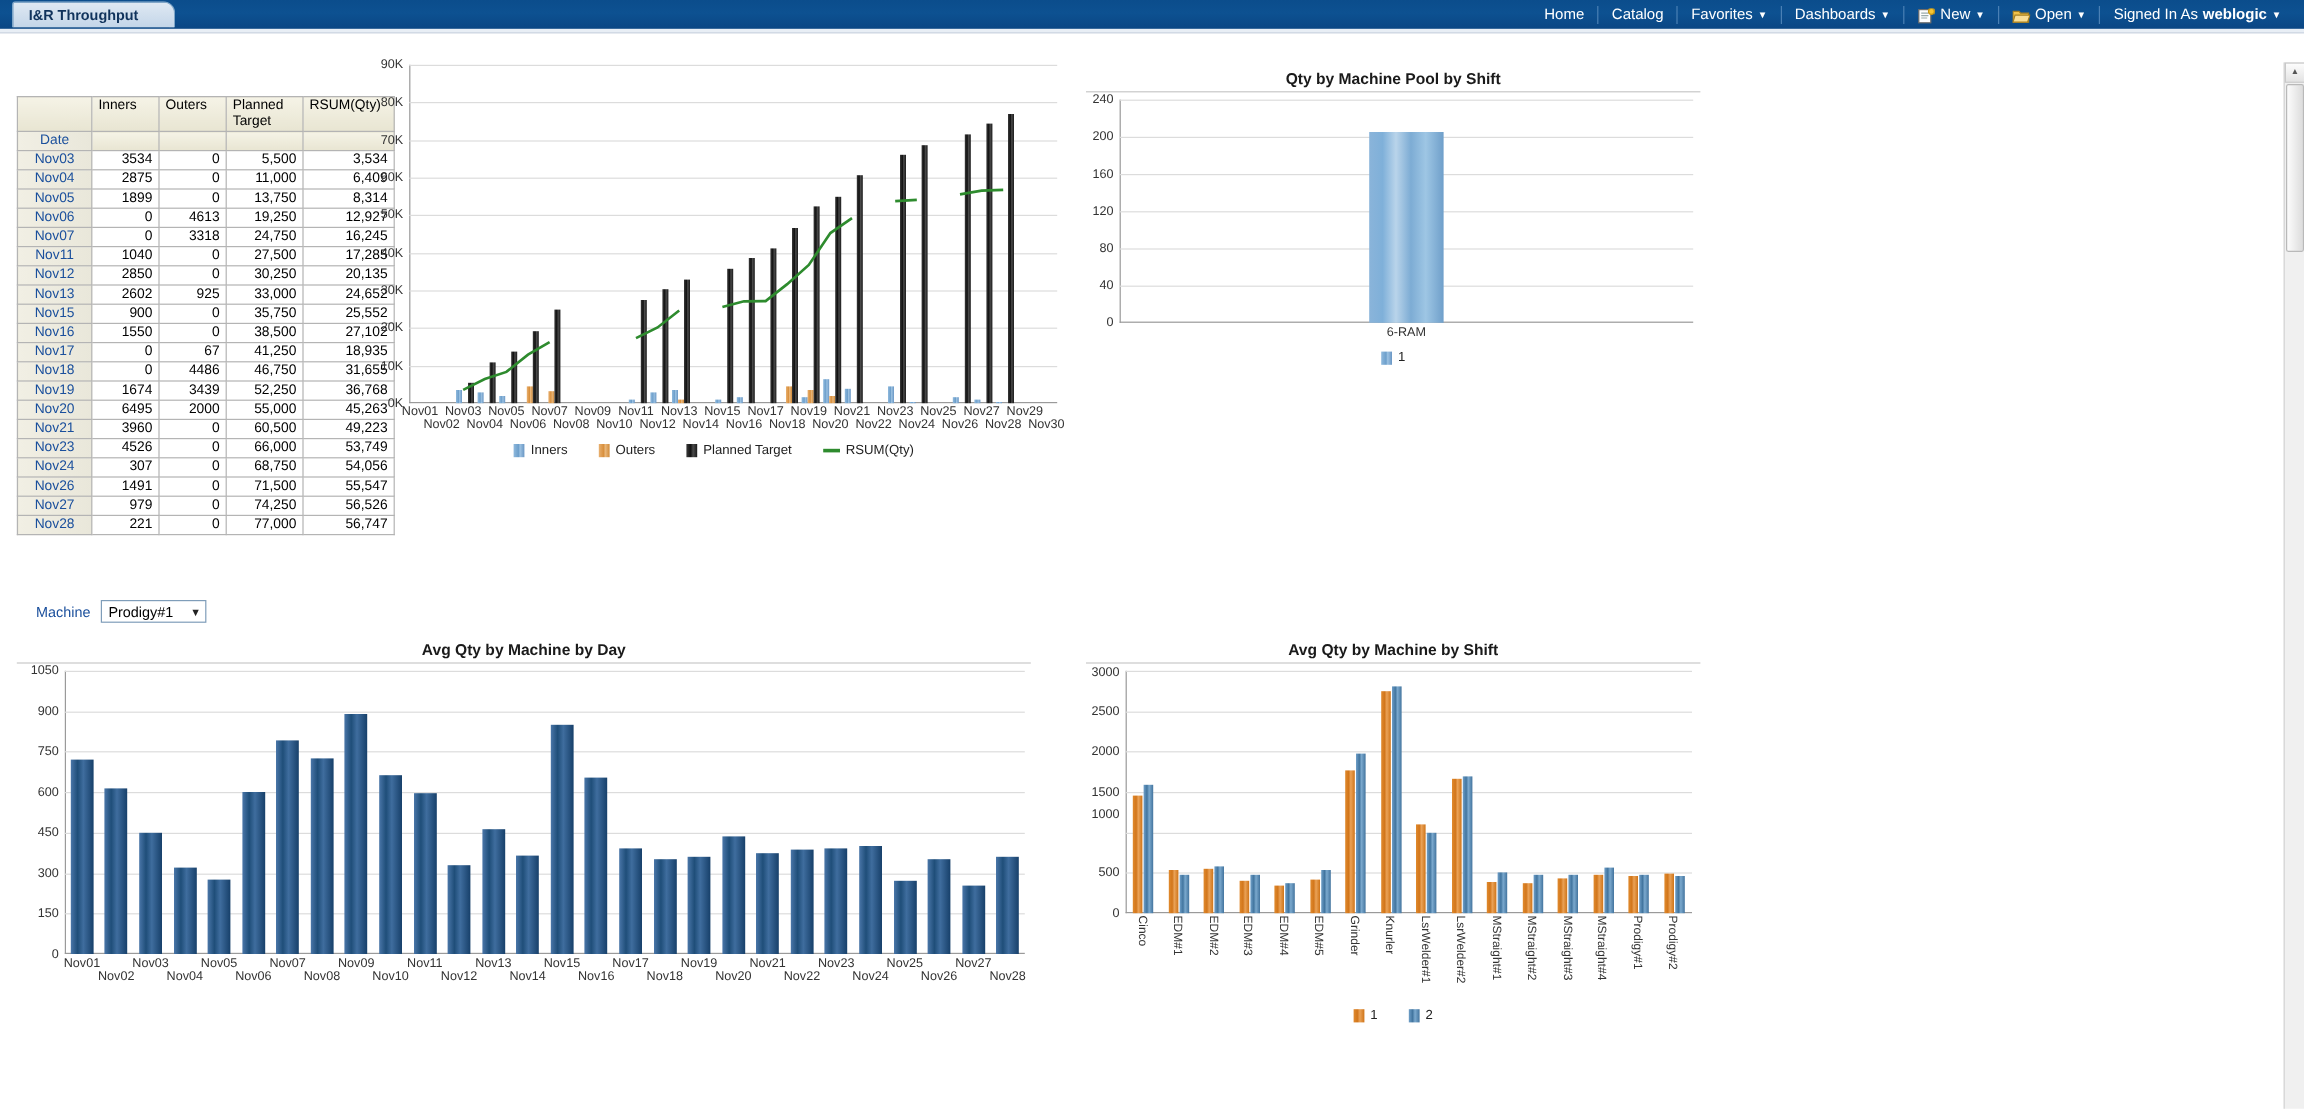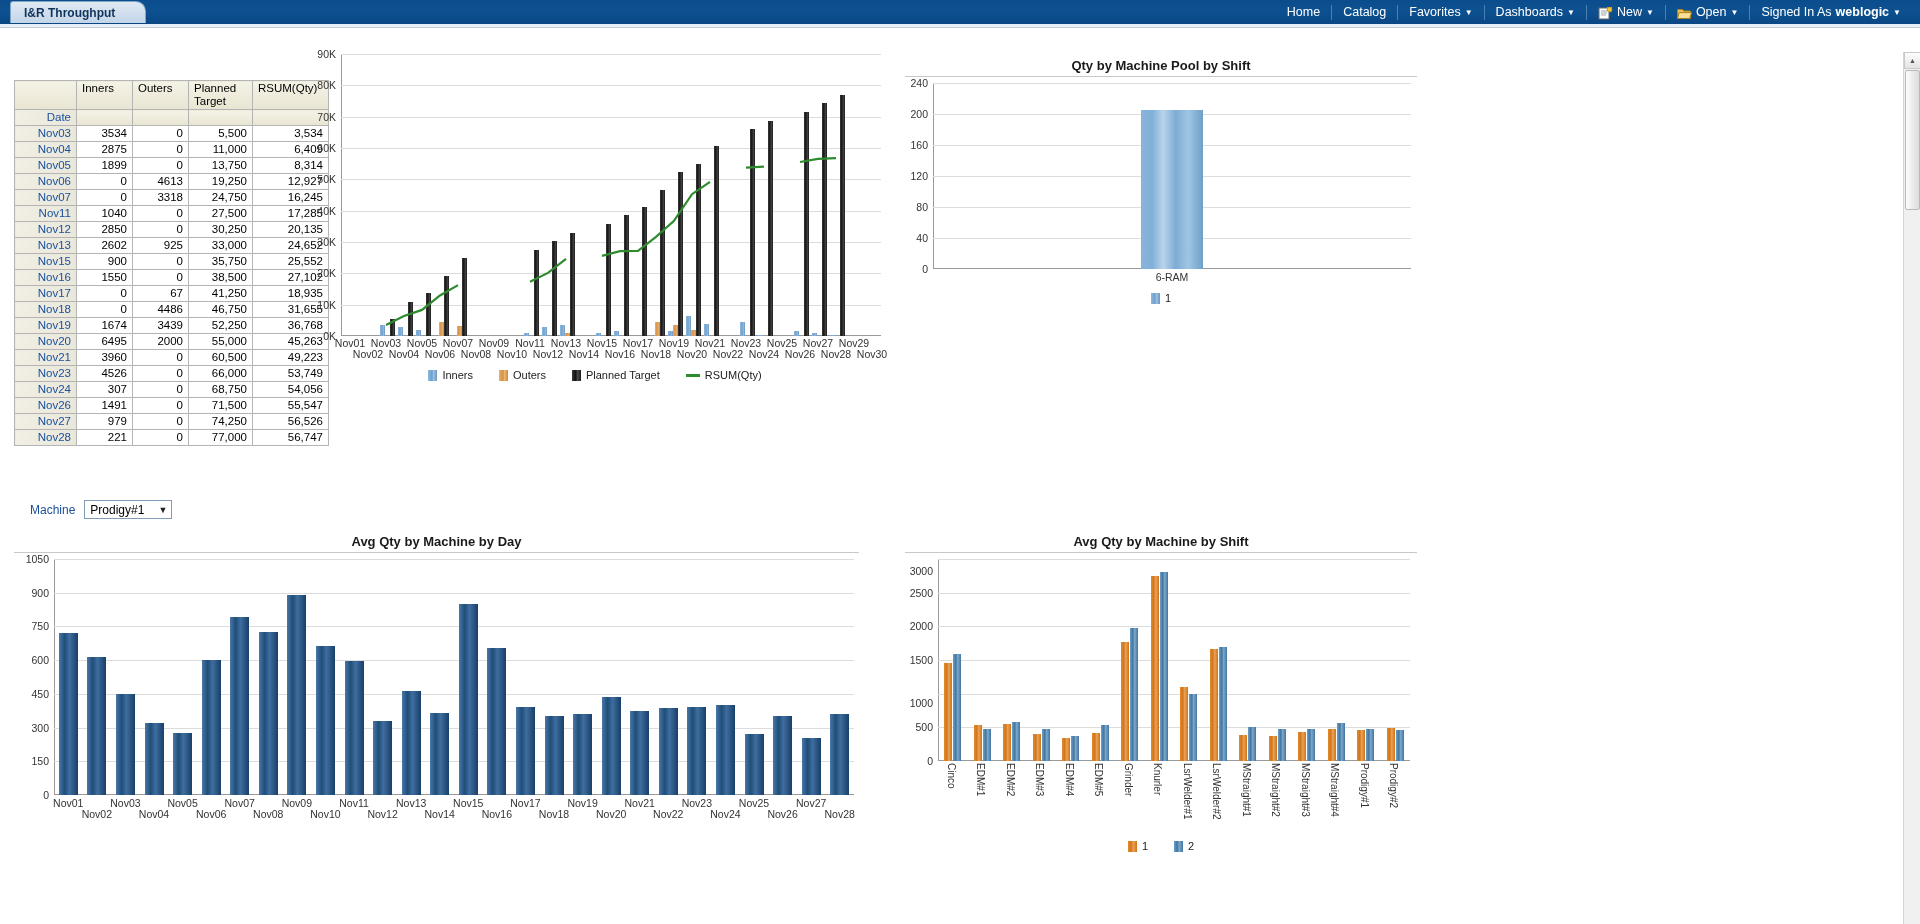--- a/index.html
+++ b/index.html
@@ -65,21 +65,21 @@
   table.dt td, table.dt th{
     border:1px solid #b4b4b4; padding:1px 5px; height:15.5px; line-height:13px;
     background:#fff; font-weight:normal;
   }
   table.dt th{
     background:linear-gradient(to bottom,#f5f3e6,#e8e5d2);
     text-align:left; vertical-align:top; font-weight:normal; color:#000;
   }
   table.dt td.rowhdr{
     background:linear-gradient(to right,#f1efe4,#e9e7da);
-    color:#1a4f9c; text-align:right; width:62px;
+    color:#1a4f9c; text-align:center; width:62px;
   }
   table.dt td.num{ text-align:right; }
   .hdr-corner{ width:62px; }
   .c-inners{ width:56px; } .c-outers{ width:56px; }
   .c-plan{ width:64px; } .c-rsum{ width:76px; }
 
   
   .panel{ position:absolute; }
   .chart-title{
     text-align:center; font-weight:bold; font-size:13px; color:#1a1a1a;
@@ -603,29 +603,29 @@
   <div class="panel" style="left:905px; top:506px; width:512px; height:180px;">
     <div class="chart-title">Avg Qty by Machine by Shift</div>
     <div class="title-rule"></div>
     <div class="plot" id="plot-shift" style="margin-left:33px; width:472px; height:202px;">
         <div class="axis-y"></div>
         <div class="axis-x"></div>
         <div class="ytick" style="top: 202px;">0</div>
         <div class="gridline" style="top: 168.333px;"></div>
         <div class="ytick" style="top: 168.333px;">500</div>
         <div class="gridline" style="top: 134.667px;"></div>
-        <div class="ytick" style="top: 144px;">1000</div>
+        <div class="ytick" style="top: 120px;">1000</div>
         <div class="gridline" style="top: 101px;"></div>
         <div class="ytick" style="top: 101px;">1500</div>
         <div class="gridline" style="top: 67.3333px;"></div>
         <div class="ytick" style="top: 67.3333px;">2000</div>
         <div class="gridline" style="top: 33.6667px;"></div>
         <div class="ytick" style="top: 33.6667px;">2500</div>
         <div class="gridline" style="top: 0px;"></div>
-        <div class="ytick" style="top: 12px;">3000</div>
+        <div class="ytick" style="top: 1px;">3000</div>
         <div class="bar f-or" style="width: 8px; left: 6.25px; height: 97.97px;"></div>
         <div class="bar f-bl" style="width: 8px; left: 15.25px; height: 107.397px;"></div>
         <div class="bar f-or" style="width: 8px; left: 35.75px; height: 35.6867px;"></div>
         <div class="bar f-bl" style="width: 8px; left: 44.75px; height: 31.6467px;"></div>
         <div class="bar f-or" style="width: 8px; left: 65.25px; height: 37.37px;"></div>
         <div class="bar f-bl" style="width: 8px; left: 74.25px; height: 38.7167px;"></div>
         <div class="bar f-or" style="width: 8px; left: 94.75px; height: 26.5967px;"></div>
         <div class="bar f-bl" style="width: 8px; left: 103.75px; height: 31.6467px;"></div>
         <div class="bar f-or" style="width: 8px; left: 124.25px; height: 22.5567px;"></div>
         <div class="bar f-bl" style="width: 8px; left: 133.25px; height: 24.9133px;"></div>

